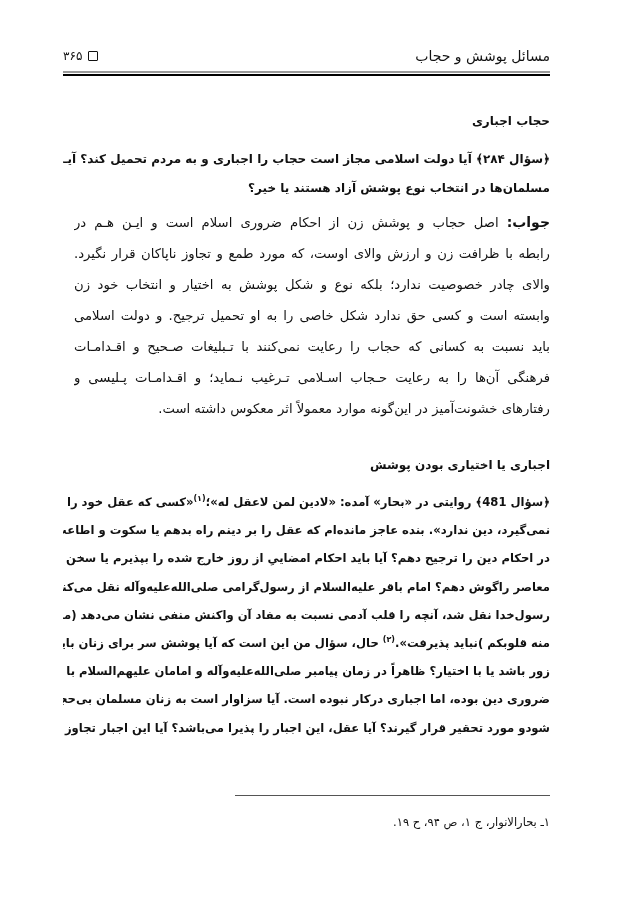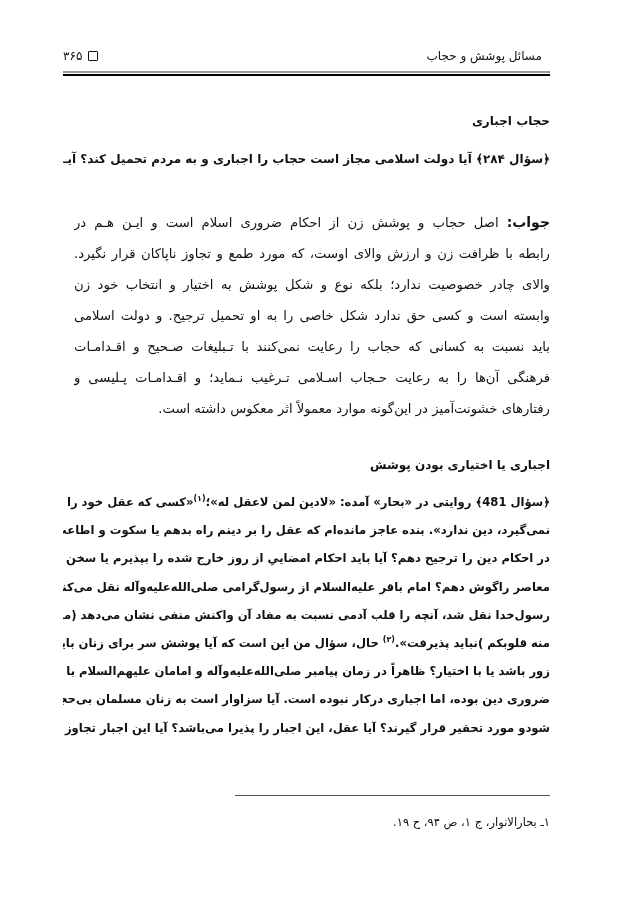--- a/index.html
+++ b/index.html
@@ -1,21 +1,21 @@
 <!DOCTYPE html>
 <html><head>
 <meta charset="utf-8">
 <style>
   html, body { margin: 0; padding: 0; background: #ffffff; }
   body { width: 626px; height: 899px; position: relative; overflow: hidden;
          font-family: "DejaVu Sans", "Liberation Sans", sans-serif; color: #111; }
   .page { position: absolute; left: 63px; top: 0; width: 487px; height: 899px; direction: rtl; }
 
   .header { position: absolute; top: 46px; left: 0; right: 0; height: 20px; }
-  .running-title { position: absolute; right: 8px; top: 0; font-size: 12px; line-height: 20px; }
+  .running-title { position: absolute; right: 0; top: 0; font-size: 14px; line-height: 20px; }
   .page-number-wrap { position: absolute; left: 0; top: 0; font-size: 12px; line-height: 20px; direction: ltr; display: flex; align-items: center; gap: 6px; }
   .box-icon { display: inline-block; width: 8px; height: 8px; border: 1.4px solid #111; border-radius: 1px; }
   .rule-thin { position: absolute; top: 71px; left: 0; right: 0; height: 1.5px; background: #9a9a9a; }
   .rule-thick { position: absolute; top: 73.5px; left: 0; right: 0; height: 2.5px; background: #000; }
 
   .heading { position: absolute; right: 0; font-weight: bold; font-size: 12px; line-height: 24px; }
   .h1 { top: 109px; }
   .h2 { top: 453px; }
 
   .para { position: absolute; left: 0; right: 0; }
@@ -48,20 +48,21 @@
       <span class="box-icon"></span>
     </span>
   </div>
   <div class="rule-thin"></div>
   <div class="rule-thick"></div>
 
   <div class="heading h1">حجاب اجباری</div>
 
   <div class="para q1">
     <span class="line">﴿سؤال ۲۸۴﴾ آیا دولت اسلامی مجاز است حجاب را اجباری و به مردم تحمیل کند؟ آیـا</span>
+    <span class="line last">مسلمان‌ها در انتخاب نوع پوشش آزاد هستند یا خیر؟</span>
   </div>
 
   <div class="para a1">
     <span class="line"><span class="lead">جواب:</span><span> اصل حجاب و پوشش زن از احکام ضروری اسلام است و ایـن هـم در</span></span>
     <span class="line">رابطه با ظرافت زن و ارزش والای اوست، که مورد طمع و تجاوز ناپاکان قرار نگیرد.</span>
     <span class="line">والای چادر خصوصیت ندارد؛ بلکه نوع و شکل پوشش به اختیار و انتخاب خود زن</span>
     <span class="line">وابسته است و کسی حق ندارد شکل خاصی را به او تحمیل ترجیح. و دولت اسلامی</span>
     <span class="line">باید نسبت به کسانی که حجاب را رعایت نمی‌کنند با تـبلیغات صـحیح و اقـدامـات</span>
     <span class="line">فرهنگی آن‌ها را به رعایت حـجاب اسـلامی تـرغیب نـماید؛ و اقـدامـات پـلیسی و</span>
     <span class="line last">رفتارهای خشونت‌آمیز در این‌گونه موارد معمولاً اثر معکوس داشته است.</span>

